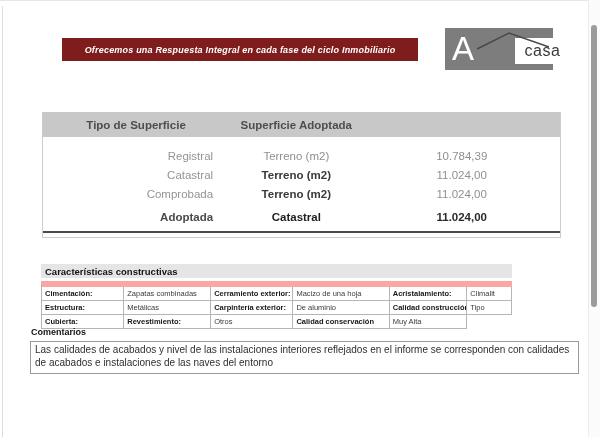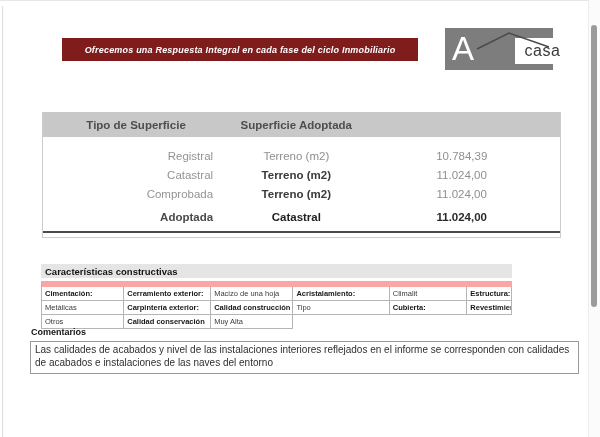--- a/index.html
+++ b/index.html
@@ -139,28 +139,30 @@
       <div class="dark-rule"></div>
     </div>
   </div>
 
   <div class="carac">
     <div class="carac-bar">
       <span>Características constructivas</span>
     </div>
     <div class="carac-table">
       <div class="lbl">Cimentación:</div>
+      <div>Zapatas combinadas</div>
       <div class="lbl">Cerramiento exterior:</div>
       <div>Macizo de una hoja</div>
       <div class="lbl">Acristalamiento:</div>
       <div>Climalit</div>
 
       <div class="lbl">Estructura:</div>
       <div>Metálicas</div>
       <div class="lbl">Carpintería exterior:</div>
+      <div>De aluminio</div>
       <div class="lbl">Calidad construcción</div>
       <div>Tipo</div>
 
       <div class="lbl">Cubierta:</div>
       <div class="lbl">Revestimiento:</div>
       <div>Otros</div>
       <div class="lbl">Calidad conservación</div>
       <div>Muy Alta</div>
     </div>
   </div>

